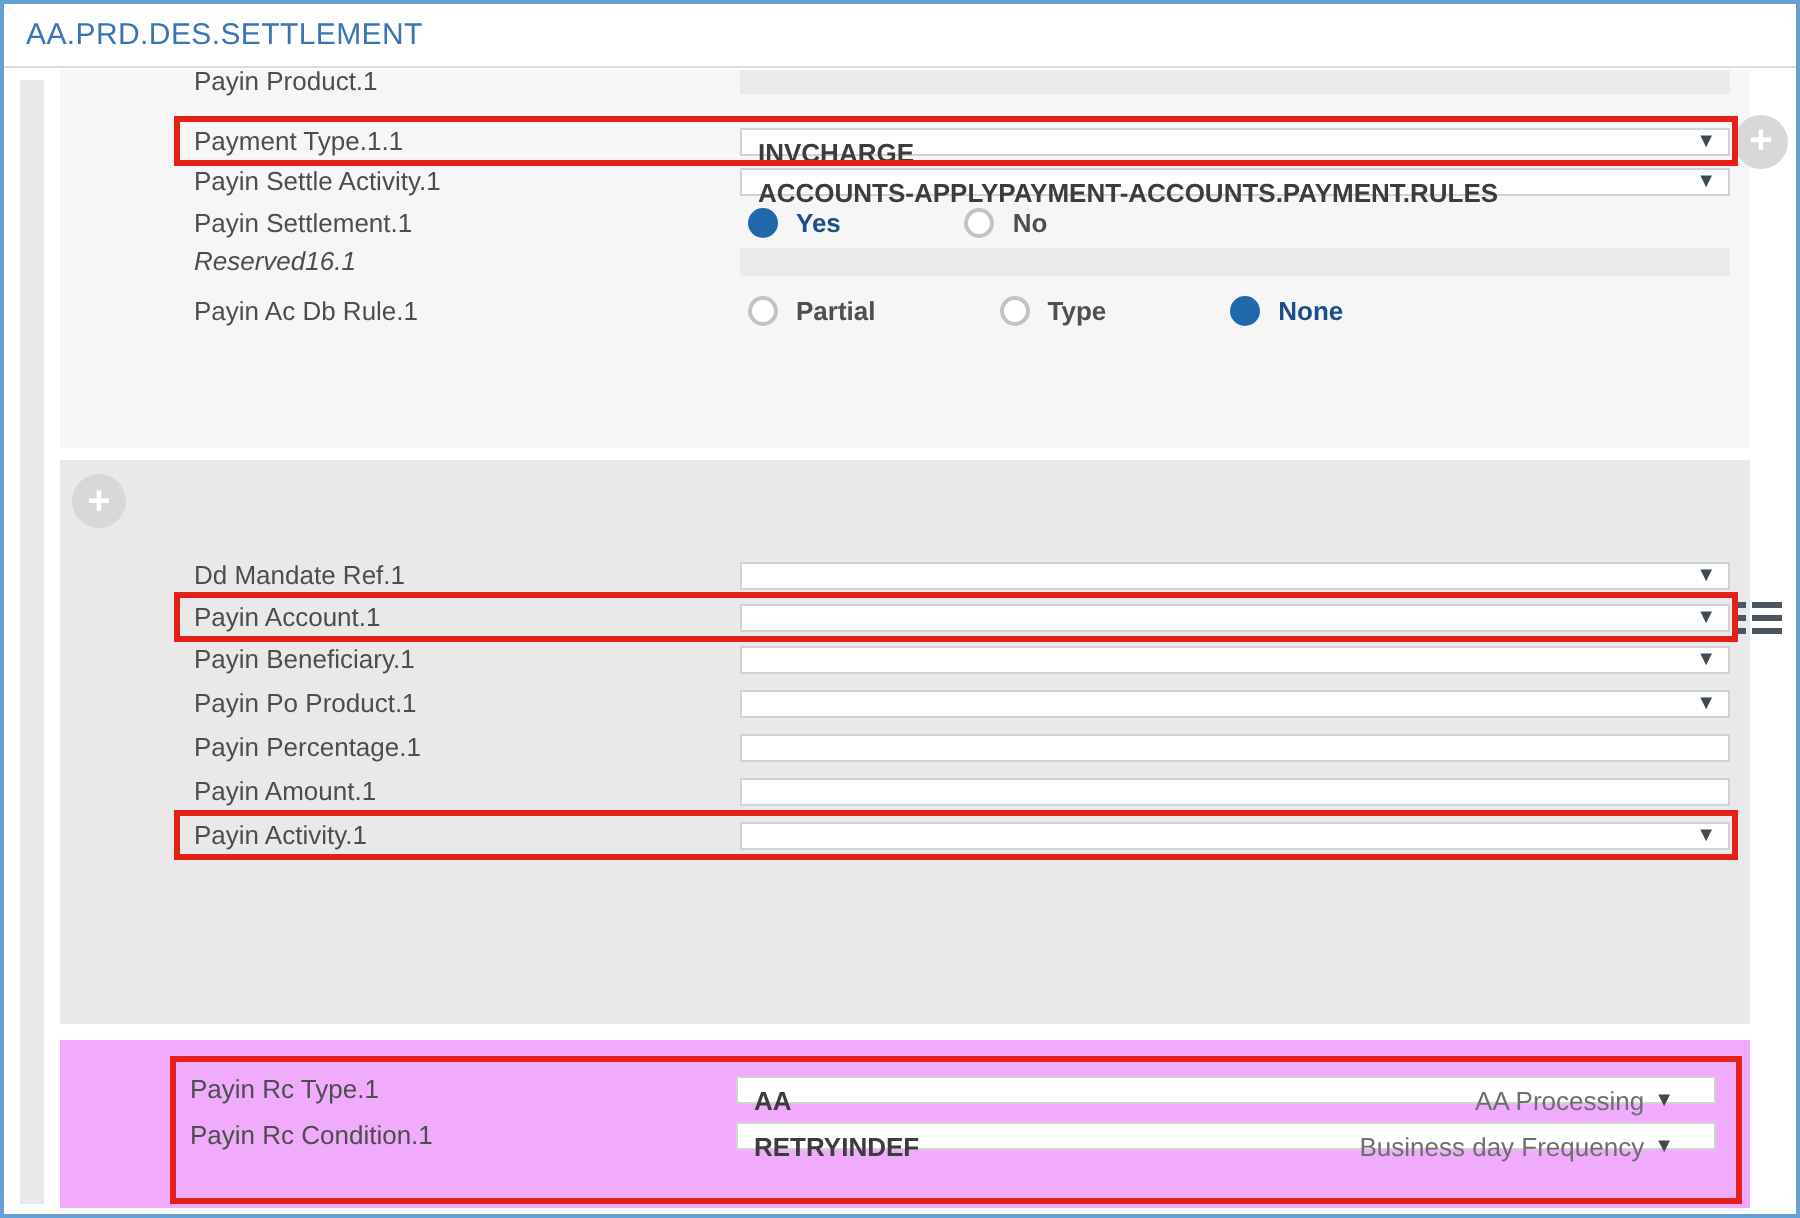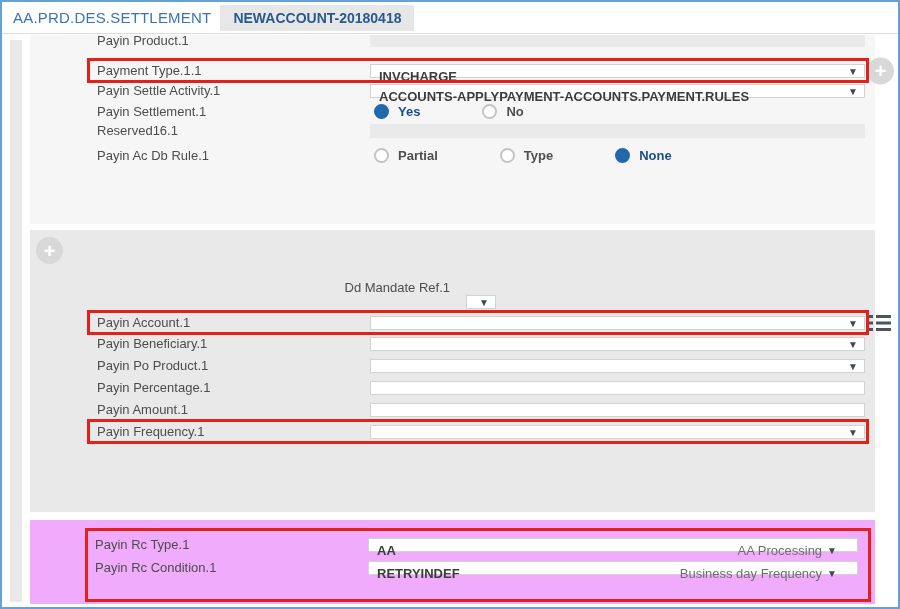--- a/index.html
+++ b/index.html
@@ -56,21 +56,20 @@
   
   .gframe{position:absolute;left:55px;right:4px;top:8px;bottom:2px;border:3px solid #e32119;
     box-sizing:border-box;padding:6px 10px 0 7px;}
   .gframe .row + .row{margin-top:8px;}
 </style>
 </head>
 <body>
 
 <div class="header">
   <span class="title">AA.PRD.DES.SETTLEMENT</span>
-  <span class="tab">NEWACCOUNT-20180418</span>
 </div>
 
 <div class="gutter"></div>
 
 <div class="section s1">
     <div class="row clip" style="margin-top: 0px;">
       <div class="cwrap">
         <span class="flabel">Payin Product.1</span>
         <div class="field">
           <div class="input noarrow disabled"></div>
@@ -104,21 +103,21 @@
             <span class="rdot"></span>
             <span class="rtext">Yes</span>
           </label>
           <label class="ropt">
             <span class="rdot"></span>
             <span class="rtext">No</span>
           </label>
         </div>
       </div>
     </div>
-    <div class="row" style="margin-top: 4px;">
+    <div class="row" style="margin-top: 4px; font-style: italic;">
       <span class="flabel">Reserved16.1</span>
       <div class="field">
         <div class="input noarrow disabled"></div>
       </div>
     </div>
     <div class="row" style="margin-top: 10px;">
       <span class="flabel">Payin Ac Db Rule.1</span>
       <div class="field">
         <div class="rgroup">
           <label class="ropt">
@@ -132,21 +131,21 @@
           <label class="ropt sel">
             <span class="rdot"></span>
             <span class="rtext">None</span>
           </label>
         </div>
       </div>
     </div>
   </div>
 <div class="section s2">
     <span class="plus sec-plus">+</span>
-    <div class="row" style="margin-top: 0px; flex-direction: column;">
+    <div class="row" style="margin-top: 0px;">
       <span class="flabel">Dd Mandate Ref.1</span>
       <div class="field">
         <div class="input">
           <span class="val"></span>
           <span class="arrow">▼</span>
         </div>
       </div>
     </div>
     <div class="row highlight" style="margin-top: 6px; justify-content: space-between;">
       <span class="flabel">Payin Account.1</span>
@@ -195,21 +194,21 @@
     </div>
     <div class="row" style="margin-top: 7px;">
       <span class="flabel">Payin Amount.1</span>
       <div class="field">
         <div class="input noarrow">
           <span class="val"></span>
         </div>
       </div>
     </div>
     <div class="row highlight" style="margin-top: 7px;">
-      <span class="flabel">Payin Frequency.1</span>
+      <span class="flabel">Payin Activity.1</span>
       <div class="field">
         <div class="input">
           <span class="val"></span>
           <span class="arrow">▼</span>
         </div>
       </div>
     </div>
   </div>
 <div class="section s3">
     <div class="gframe">

